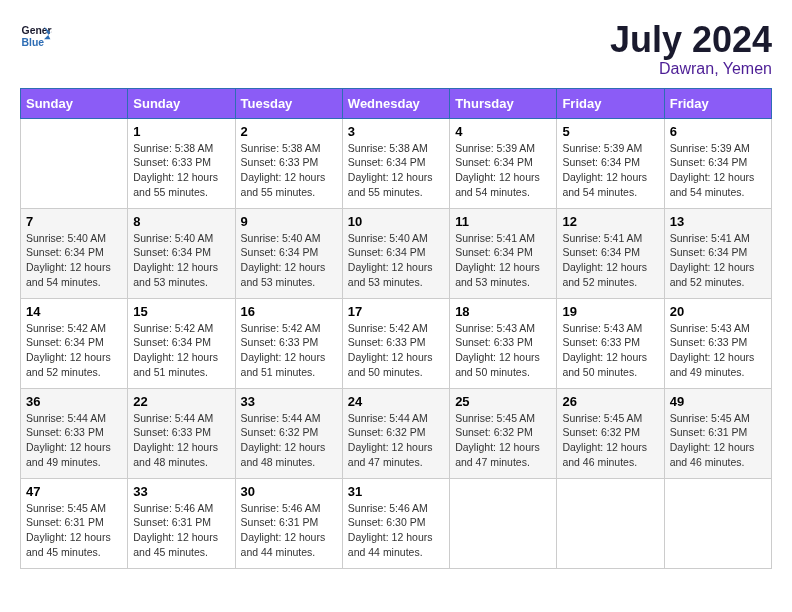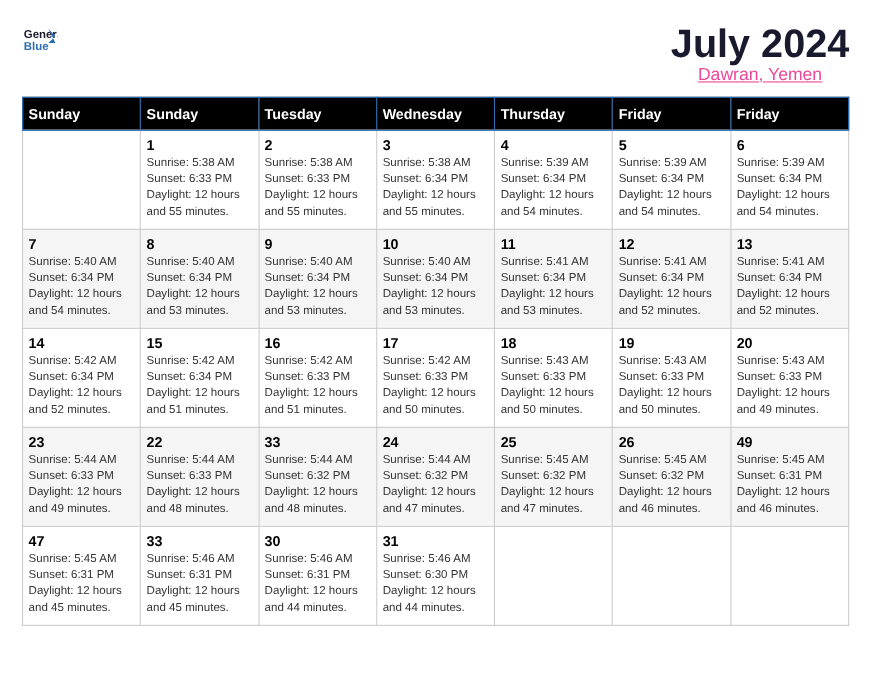--- a/index.html
+++ b/index.html
@@ -19,40 +19,39 @@
     .logo {
       display: flex;
       align-items: center;
       gap: 4px;
     }
     .logo-icon {
       width: 32px;
       height: 32px;
     }
     .title-block {
-      text-align: center;
+      text-align: right;
     }
     .month-year {
       font-size: 36px;
       font-weight: bold;
       color: #1a1a2e;
       line-height: 1.1;
     }
     .location {
       font-size: 16px;
-      color: #ec4899;
-      text-decoration: underline;
+      color: #4c1d95;
     }
     table {
       width: 100%;
       border-collapse: collapse;
       font-size: 11px;
     }
     thead tr th {
-      background-color: #000000;
+      background-color: #8b5cf6;
       color: #fff;
       padding: 7px 5px;
       text-align: left;
       font-size: 13px;
       border: 1px solid #2e6db4;
     }
     tbody tr td {
       border: 1px solid #ccc;
       vertical-align: top;
       padding: 5px 5px;
@@ -231,21 +230,21 @@
       </td>
         <td>
         <div class="day-number">20</div>
         <div class="cell-text">Sunrise: 5:43 AM</div>
         <div class="cell-text">Sunset: 6:33 PM</div>
         <div class="cell-text">Daylight: 12 hours and 49 minutes.</div>
       </td>
       </tr>
       <tr>
         <td>
-        <div class="day-number">23</div>
+        <div class="day-number">36</div>
         <div class="cell-text">Sunrise: 5:44 AM</div>
         <div class="cell-text">Sunset: 6:33 PM</div>
         <div class="cell-text">Daylight: 12 hours and 49 minutes.</div>
       </td>
         <td>
         <div class="day-number">22</div>
         <div class="cell-text">Sunrise: 5:44 AM</div>
         <div class="cell-text">Sunset: 6:33 PM</div>
         <div class="cell-text">Daylight: 12 hours and 48 minutes.</div>
       </td>

